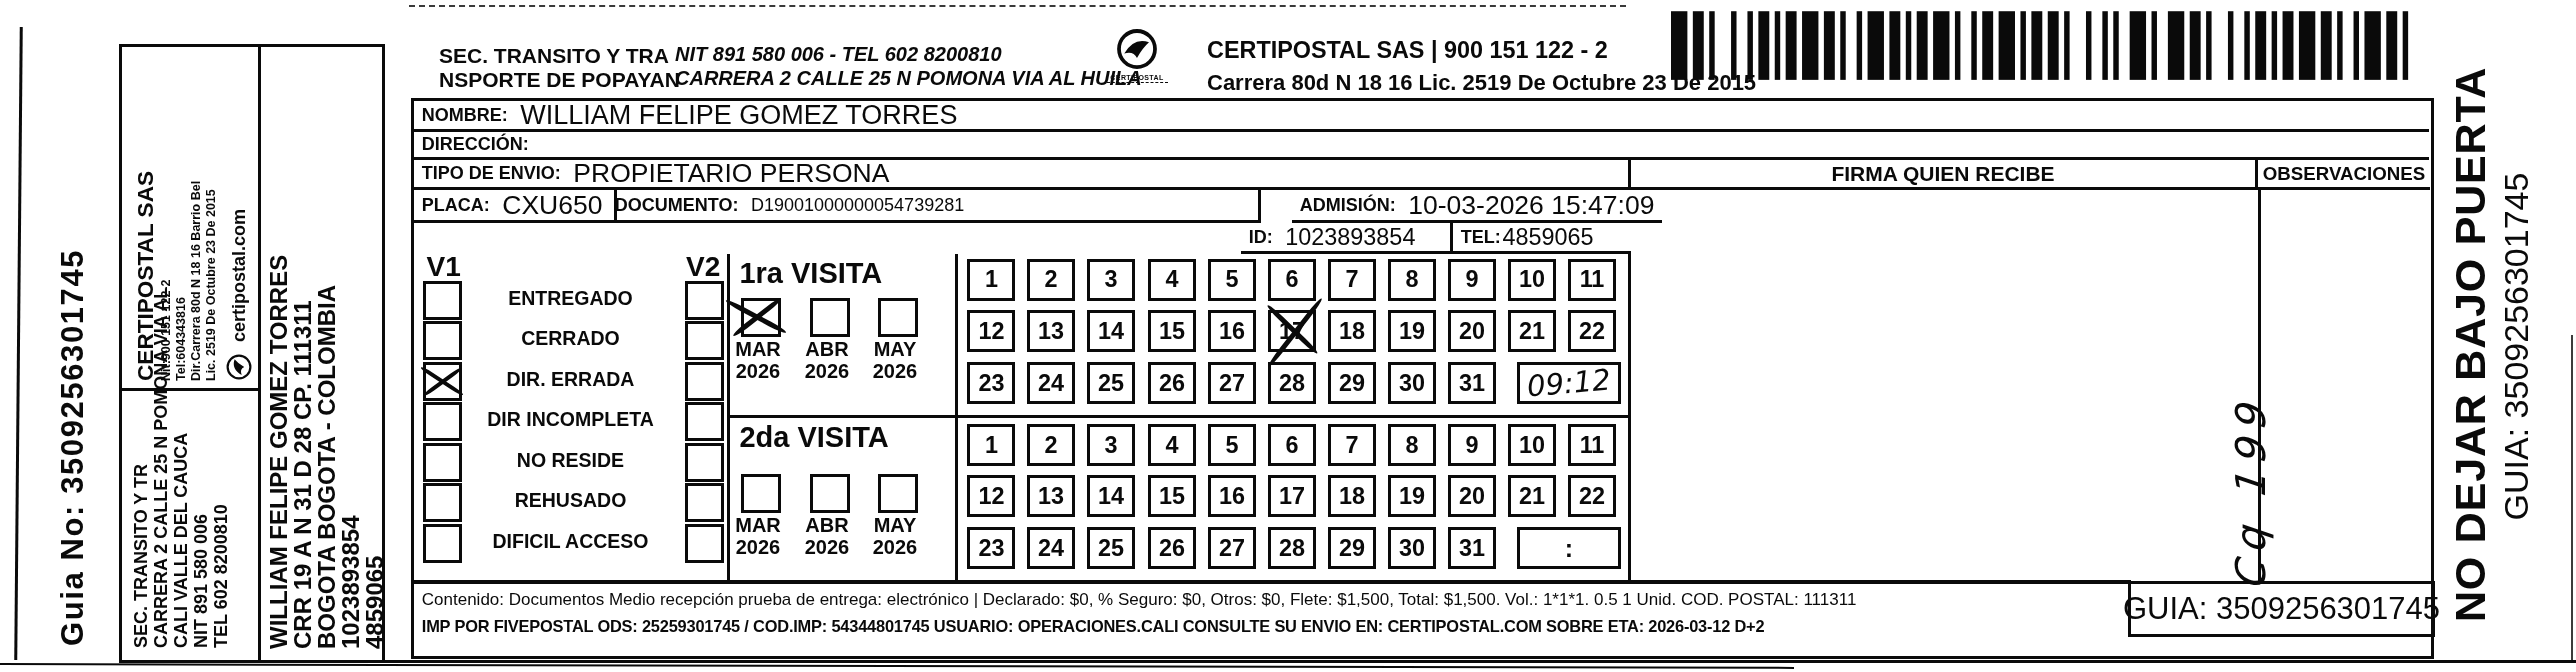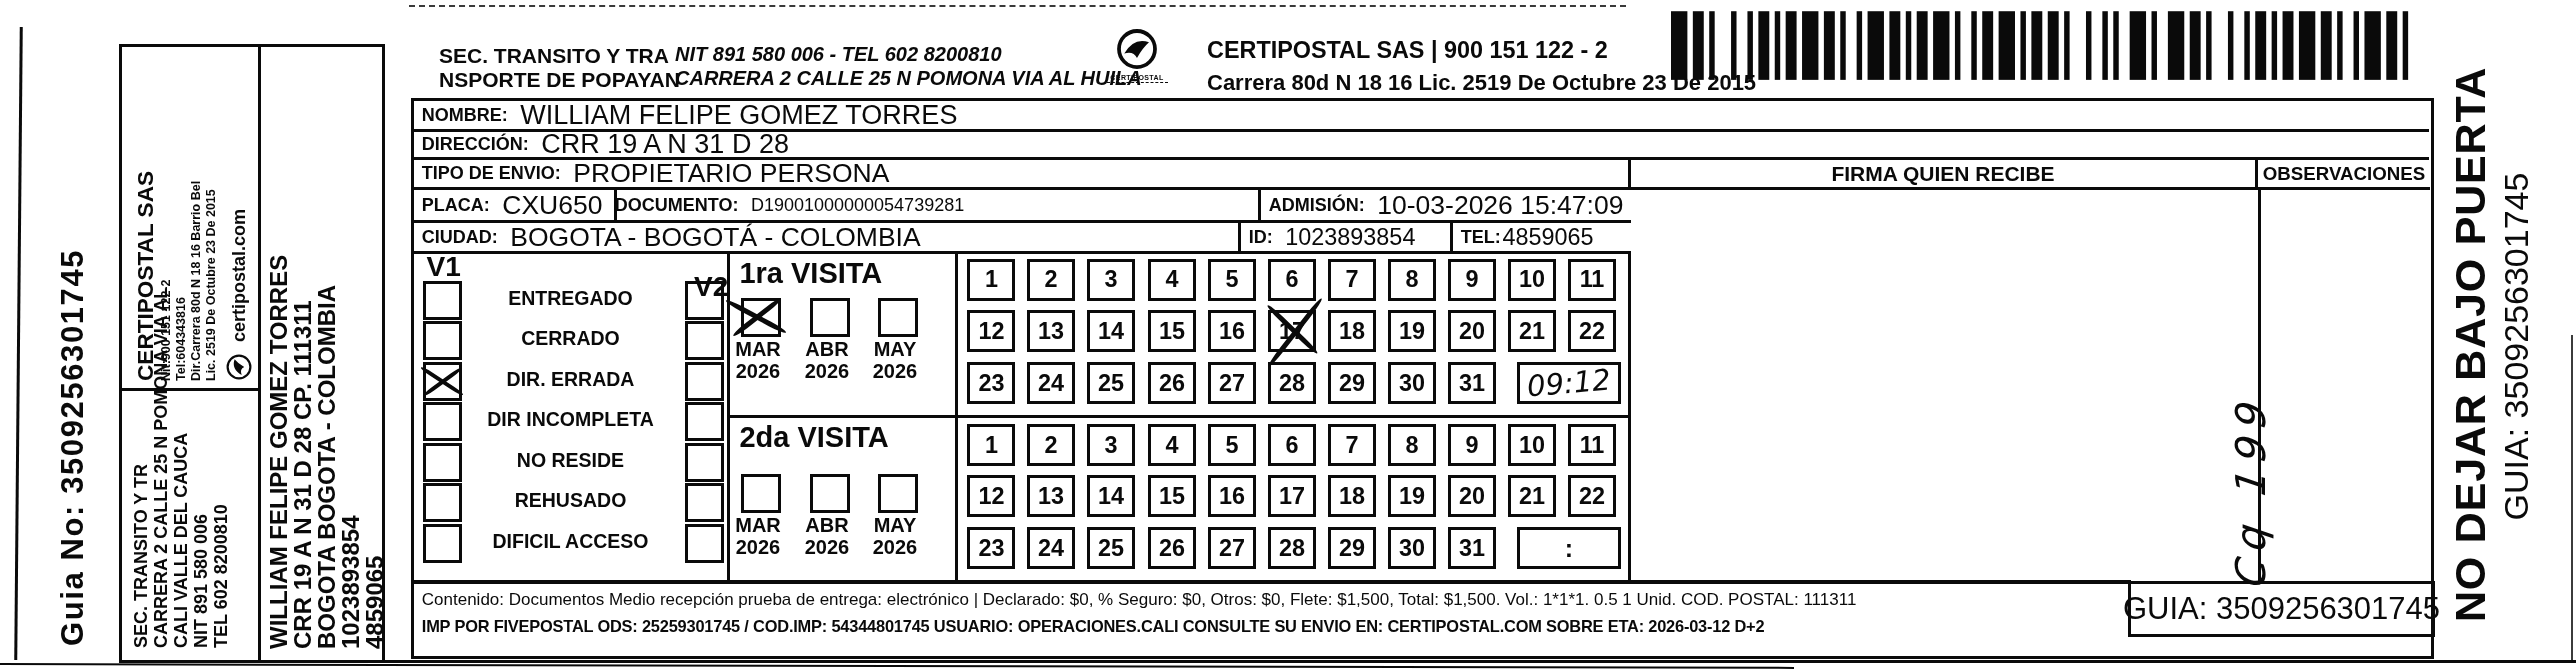--- a/index.html
+++ b/index.html
@@ -224,63 +224,58 @@
 
   <div class="abs main-box">
     <div class="mb-in">
 
       <div class="row bb4" style="left:0;top:0;width:2015px;height:31px;">
         <span class="flabel">NOMBRE:</span>
         <span class="fvalue">WILLIAM FELIPE GOMEZ TORRES</span>
       </div>
       <div class="row bb5" style="left:0;top:31px;width:2015px;height:28px;">
         <span class="flabel">DIRECCIÓN:</span>
-        <span class="fvalue">CRR 19 A N 31 D 28</span>
       </div>
 
       <div class="row bb4 br4" style="left:0;top:59px;width:1217px;height:30px;">
         <span class="flabel">TIPO DE ENVIO:</span>
         <span class="fvalue" style="font-size:26.5px;">PROPIETARIO PERSONA</span>
       </div>
 
       <div class="abs" style="left:0;top:89px;width:1217px;height:33px;">
         <div class="row bb4 br4" style="left:0;top:0;width:203px;height:33px;">
           <span class="flabel">PLACA:</span>
           <span class="fvalue" style="font-size:26.5px;">CXU650</span>
         </div>
         <div class="row bb4 br4" style="left:193px;top:0;width:654px;height:33px;">
           <span class="flabel">DOCUMENTO:</span>
           <span class="fvalue" style="font-size:18px;">D19001000000054739281</span>
         </div>
-        <div class="row bb4" style="left:847px;top:0;width:370px;height:33px;">
+        <div class="row bb4" style="left:878px;top:0;width:370px;height:33px;">
           <span class="flabel">ADMISIÓN:</span>
           <span class="fvalue" style="font-size:26.5px;">10-03-2026 15:47:09</span>
         </div>
       </div>
 
       <div class="abs" style="left:0;top:122px;width:1217px;height:31px;">
-        <div class="row bb5 br4" style="left:0;top:0;width:827px;height:31px;">
-          <span class="flabel">CIUDAD:</span>
-          <span class="fvalue" style="font-size:26.5px;">BOGOTA - BOGOTÁ - COLOMBIA</span>
-        </div>
         <div class="row bb5 br4" style="left:827px;top:0;width:212px;height:31px;">
           <span class="flabel">ID:</span>
           <span class="fvalue-sm">1023893854</span>
         </div>
         <div class="row bb5" style="left:1039px;top:0;width:178px;height:31px;gap:1.6px;">
           <span class="flabel">TEL:</span>
           <span class="fvalue-sm">4859065</span>
         </div>
       </div>
 
       <div class="abs br4" style="left:0;top:153px;width:1214px;height:326px;">
 
         <div class="abs br4" style="left:0;top:0;width:313px;height:326px;">
           <span class="vhead" style="left:12.5px;">V1</span>
-          <span class="vhead" style="left:280px;margin-top:20px;">V2</span>
+          <span class="vhead" style="left:272px;">V2</span>
           <div>
               <div class="srow" style="top: 26.5px;">
                 <div class="cb" style="left: 9.4px;"></div>
                 <div class="slabel">ENTREGADO</div>
                 <div class="cb" style="left: 271px;"></div>
               </div>
               <div class="srow" style="top: 67px;">
                 <div class="cb" style="left: 9.4px;"></div>
                 <div class="slabel">CERRADO</div>
                 <div class="cb" style="left: 271px;"></div>

